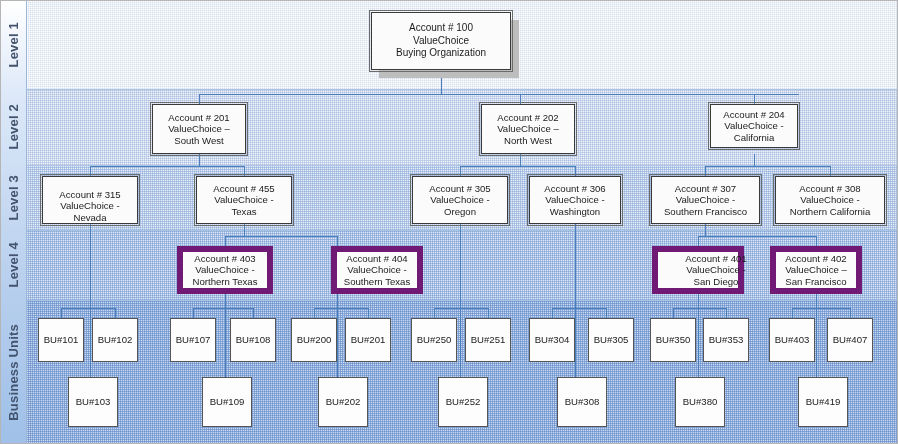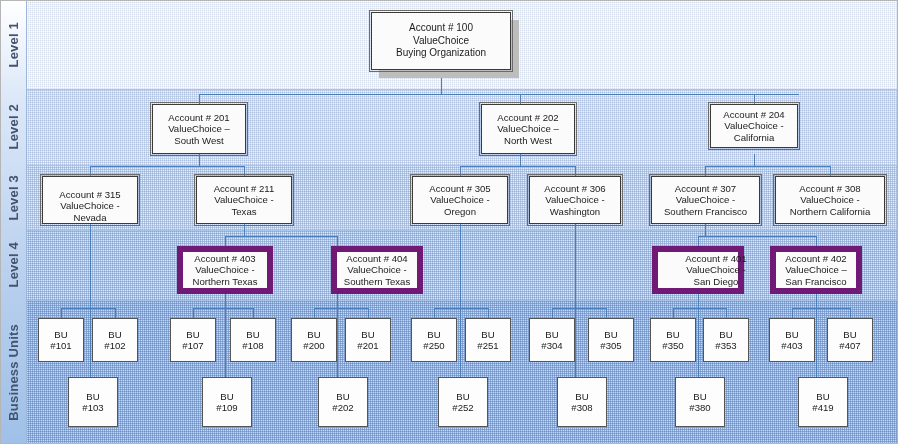--- a/index.html
+++ b/index.html
@@ -51,21 +51,21 @@
   
   .node{position:absolute;box-sizing:border-box;background:#fbfbfb;
     border:1px solid #3a3a3a;outline:1px solid #6c6c6c;outline-offset:1px;
     display:flex;flex-direction:column;align-items:center;justify-content:center;
     font-size:9.6px;color:#1b1b1b;line-height:11.4px;text-align:center;}
   .node.plain{outline:none;border:6px solid #701a75;}
   .node .ln{display:block;white-space:nowrap;}
   .root{font-size:10px;line-height:12.5px;}
   .shadow{position:absolute;background:#bdbdbd;}
   .bu{position:absolute;box-sizing:border-box;background:#fdfdfd;
-    border:1px solid #555;display:flex;flex-direction:column;
+    border:1px solid #555;display:flex;flex-direction:row;
     align-items:center;justify-content:center;
     font-size:9.6px;color:#1b1b1b;line-height:11.4px;text-align:center;}
 </style>
 </head>
 <body>
 
 <div id="canvas">
 
   <div class="band band-l1"></div>
   <div class="band band-l2"></div>
@@ -180,21 +180,21 @@
         <span class="ln">Account # 204</span>
         <span class="ln">ValueChoice -</span>
         <span class="ln">California</span>
       </div>
       <div class="node" style="left: 42px; top: 176px; width: 96px; height: 48px; justify-content: flex-end;">
         <span class="ln">Account # 315</span>
         <span class="ln">ValueChoice -</span>
         <span class="ln">Nevada</span>
       </div>
       <div class="node" style="left: 196px; top: 176px; width: 96px; height: 48px;">
-        <span class="ln">Account # 211</span>
+        <span class="ln">Account # 455</span>
         <span class="ln">ValueChoice -</span>
         <span class="ln">Texas</span>
       </div>
       <div class="node" style="left: 412px; top: 176px; width: 96px; height: 48px;">
         <span class="ln">Account # 305</span>
         <span class="ln">ValueChoice -</span>
         <span class="ln">Oregon</span>
       </div>
       <div class="node" style="left: 529px; top: 176px; width: 92px; height: 48px;">
         <span class="ln">Account # 306</span>

